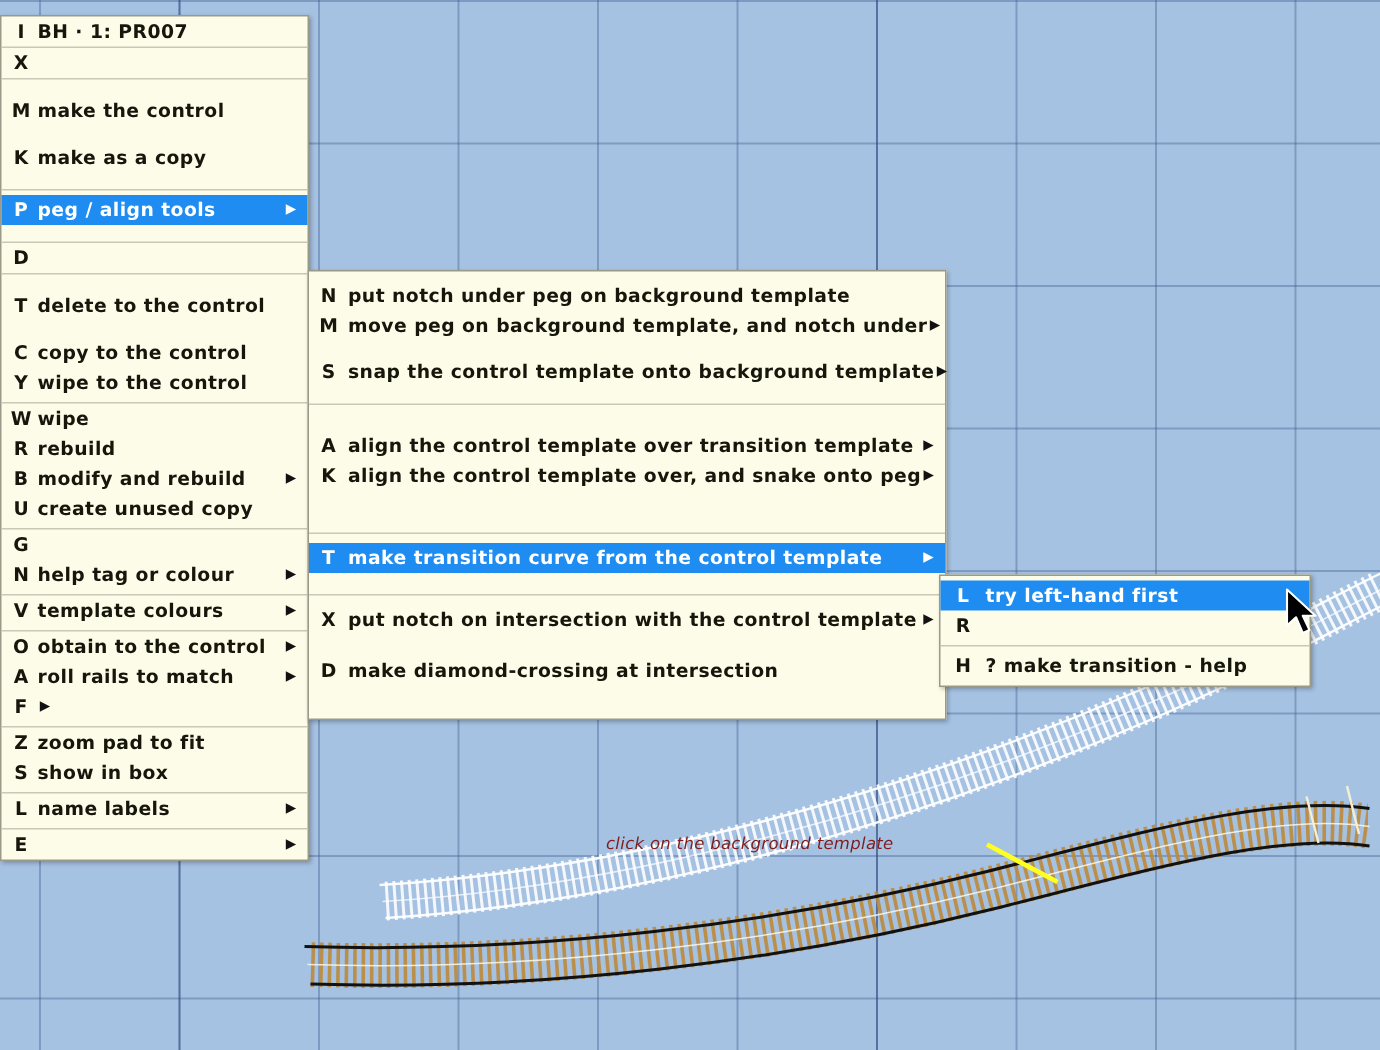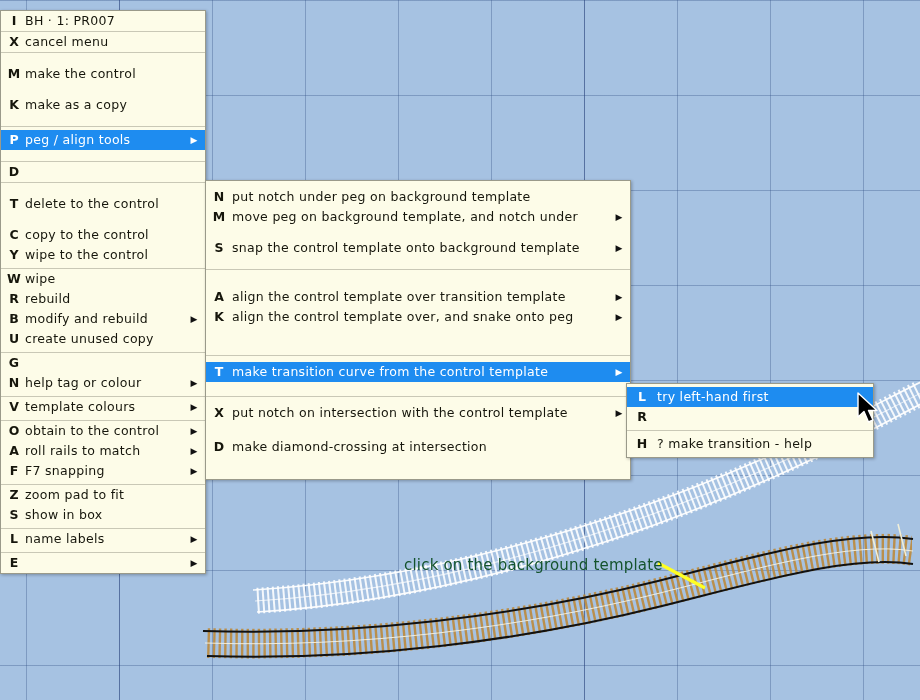--- a/index.html
+++ b/index.html
@@ -25,22 +25,22 @@
     background-size:465px 100%;
     background-position:119px 0;
     opacity:.55;
   }
 
   
   #tracks{position:absolute;left:0;top:0;width:920px;height:700px;}
 
   
   .anno-text{
-    position:absolute;color:#14532d;font-size:15px;letter-spacing:.2px;
-    font-family:"DejaVu Sans", sans-serif;white-space:nowrap;
+    position:absolute;color:#7f1d1d;font-size:11px;letter-spacing:.2px;
+    font-family:"DejaVu Sans", sans-serif;white-space:nowrap;font-style:italic;
   }
 
   
   .menu{
     position:absolute;
     background:#fdfce8;
     border:1px solid #9a9a8a;
     box-shadow:1px 1px 3px rgba(0,0,0,.28);
     font-size:12.5px;
     color:#16160c;
@@ -49,21 +49,21 @@
   .mi{
     position:relative;display:flex;align-items:center;
     height:20px;line-height:20px;white-space:nowrap;
     padding:0 6px 0 0;
     font-weight:bold;
   }
   .mi .key{
     display:inline-block;width:22px;text-align:center;flex:0 0 22px;
     font-weight:bold;
   }
-  .mi .lbl{flex:1 1 auto;font-weight:normal;letter-spacing:.3px;}
+  .mi .lbl{flex:1 1 auto;font-weight:bold;letter-spacing:.3px;}
   .mi .arw{
     flex:0 0 10px;width:10px;text-align:center;font-size:9px;color:#111;
   }
   .mi.sel{background:#1e8cf0;color:#ffffff;}
   .mi.sel .arw{color:#fff;}
   .sep{height:0;border-top:1px solid #c9c8b6;margin:0;}
   .spacer{height:11px;}
   .spacer6{height:6px;}
   .spacer3{height:3px;}
 
@@ -420,21 +420,20 @@
 <div class="menu" id="menu-root">
 
   <div class="mi">
     <span class="key">I</span>
     <span class="lbl">BH · 1: PR007</span>
   </div>
   <div class="sep"></div>
 
   <div class="mi">
     <span class="key">X</span>
-    <span class="lbl">cancel menu</span>
   </div>
   <div class="sep"></div>
   <div class="spacer"></div>
 
   <div class="mi">
     <span class="key">M</span>
     <span class="lbl">make the control</span>
   </div>
   <div class="spacer"></div>
 
@@ -521,21 +520,20 @@
     <span class="lbl">obtain to the control</span>
     <span class="arw">▶</span>
   </div>
   <div class="mi">
     <span class="key">A</span>
     <span class="lbl">roll rails to match</span>
     <span class="arw">▶</span>
   </div>
   <div class="mi">
     <span class="key">F</span>
-    <span class="lbl">F7 snapping</span>
     <span class="arw">▶</span>
   </div>
   <div class="spacer3"></div>
   <div class="sep"></div>
 
   <div class="mi">
     <span class="key">Z</span>
     <span class="lbl">zoom pad to fit</span>
   </div>
   <div class="mi">

